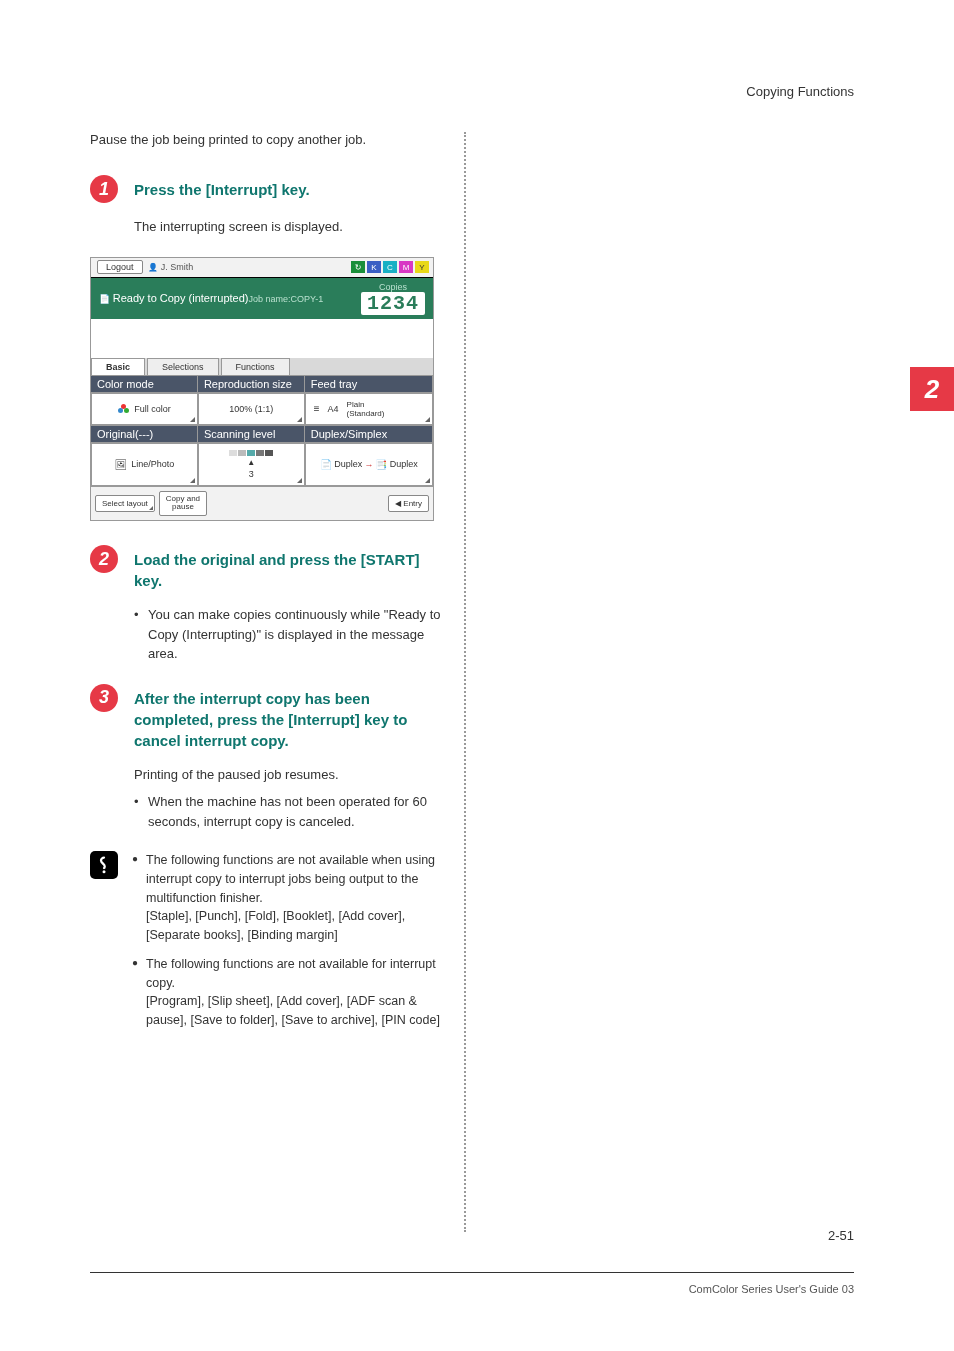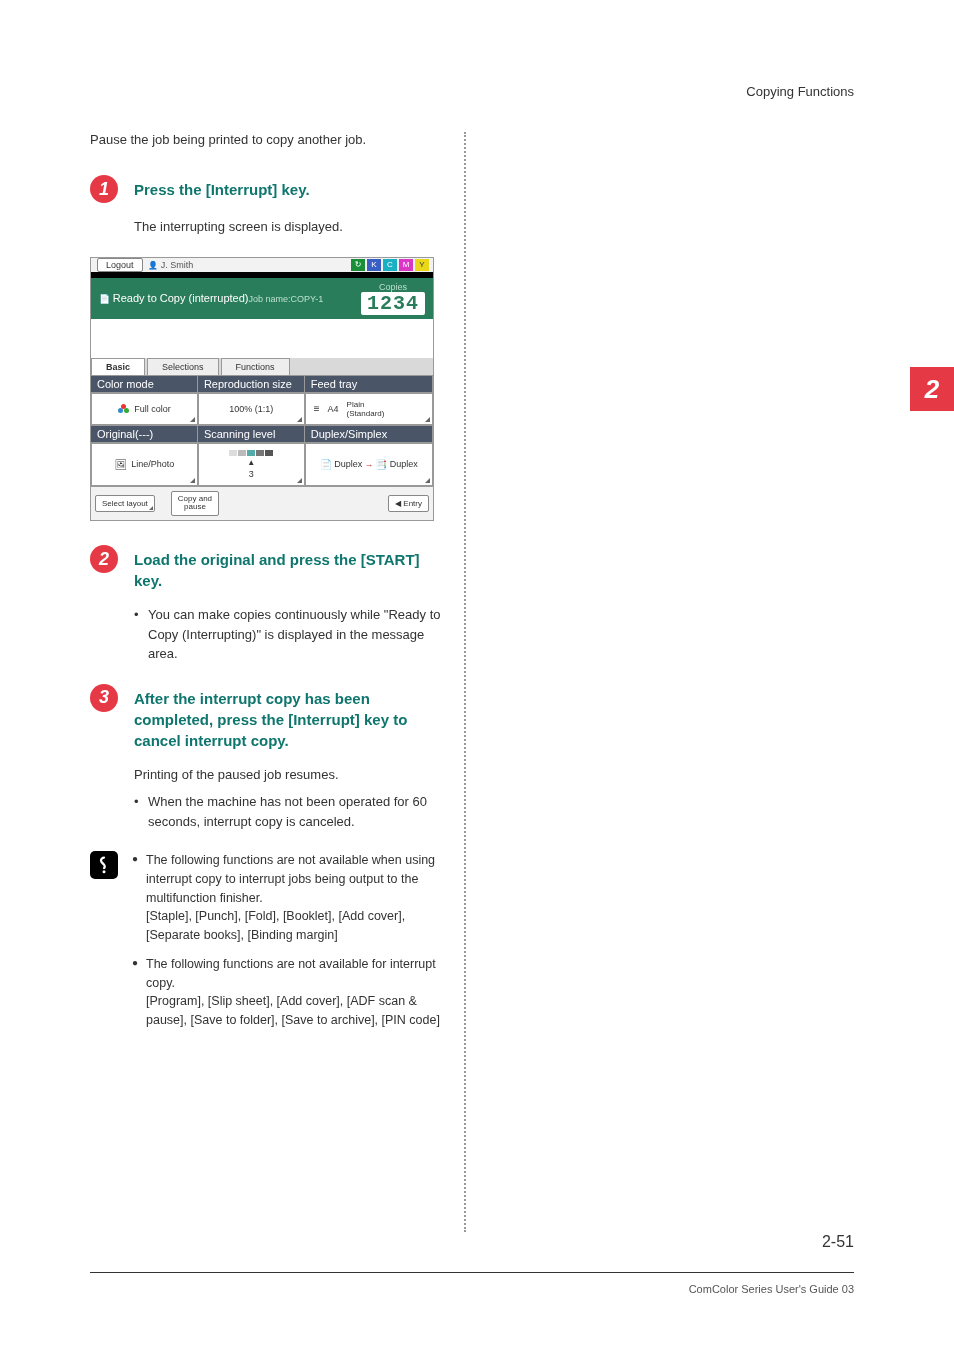--- a/index.html
+++ b/index.html
@@ -107,21 +107,21 @@
       margin: 14px 0 24px 0;
       border: 1px solid #999;
       background: #fff;
       width: 344px;
       font-size: 10px;
     }
     .ps-topbar {
       display: flex;
       align-items: center;
       background: #f2f2f2;
-      border-bottom: 6px solid #000000;
+      border-bottom: 1px solid #000000;
       height: 20px;
     }
     .ps-logout {
       border: 1px solid #888;
       background: #fff;
       padding: 1px 8px;
       margin: 2px 6px;
       border-radius: 2px;
       font-size: 9px;
     }
@@ -250,21 +250,21 @@
       gap: 1px;
     }
     .ps-bar-seg {
       width: 8px;
       height: 6px;
     }
     .ps-bottom {
       display: flex;
       align-items: center;
       padding: 4px;
-      gap: 16px;
+      gap: 4px;
       background: #f2f2f2;
       border-top: 1px solid #999;
     }
     .ps-btn {
       border: 1px solid #888;
       background: #fff;
       padding: 3px 6px;
       font-size: 8px;
       border-radius: 2px;
       position: relative;
@@ -323,23 +323,23 @@
     .vdivider {
       position: absolute;
       top: 132px;
       left: 464px;
       height: 1100px;
       border-left: 2px dotted #999;
     }
     
     .page-num {
       position: absolute;
-      bottom: 100px;
+      bottom: 108px;
       right: 100px;
-      font-size: 16px;
+      font-size: 13px;
       color: #333;
     }
     .footer-line {
       position: absolute;
       bottom: 78px;
       left: 90px;
       right: 100px;
       border-top: 1px solid #333;
     }
     .footer-text {

